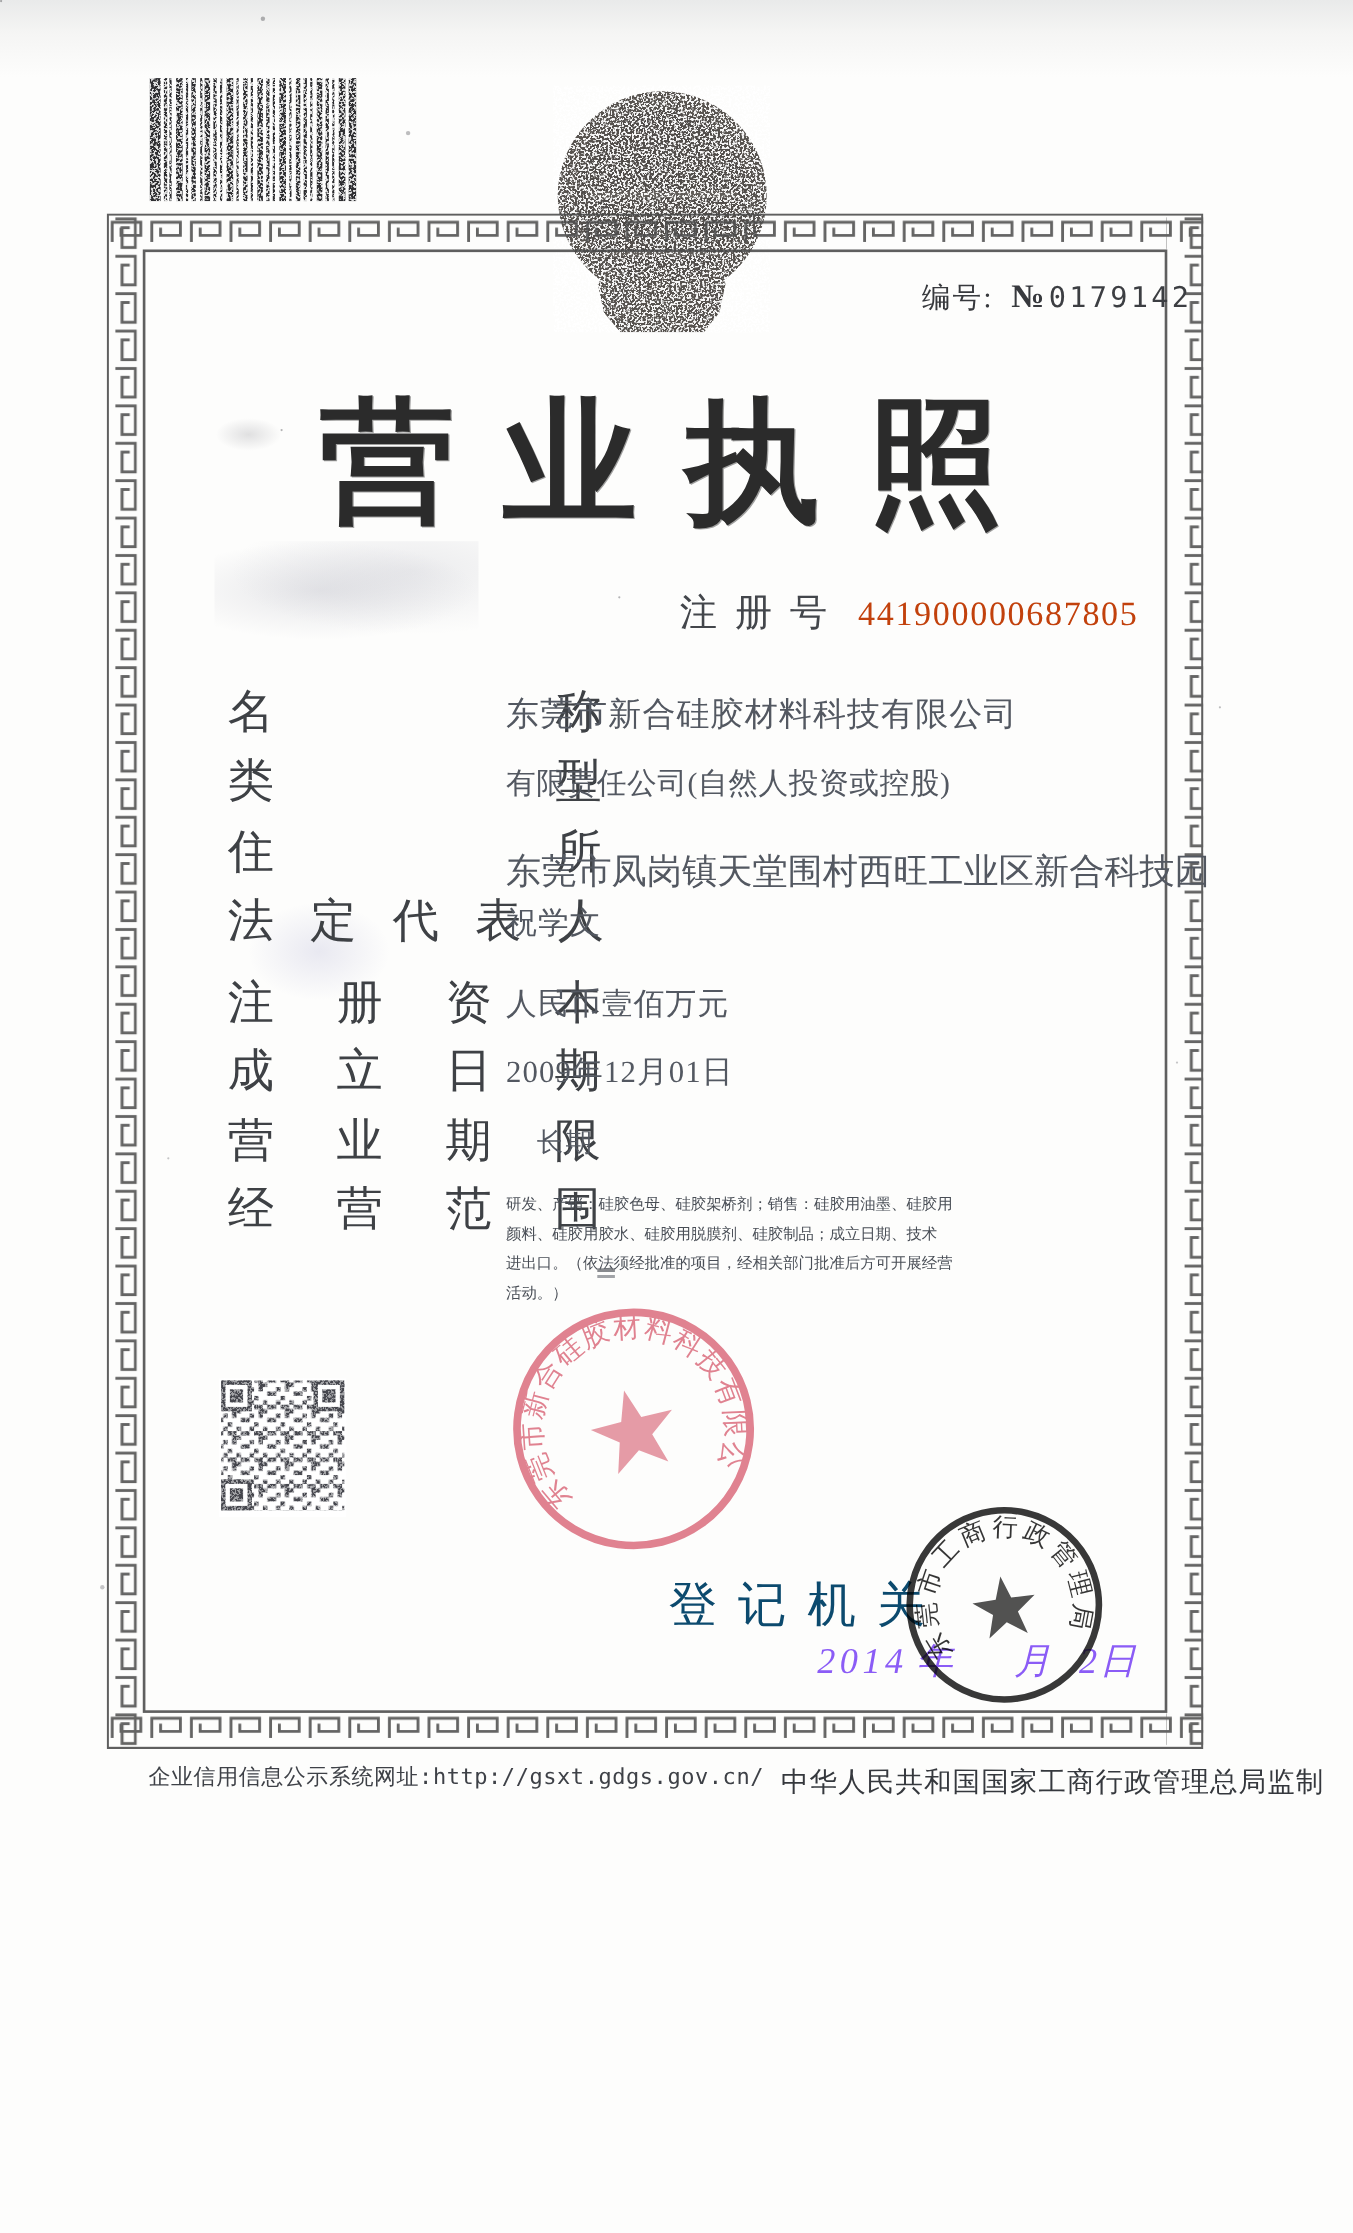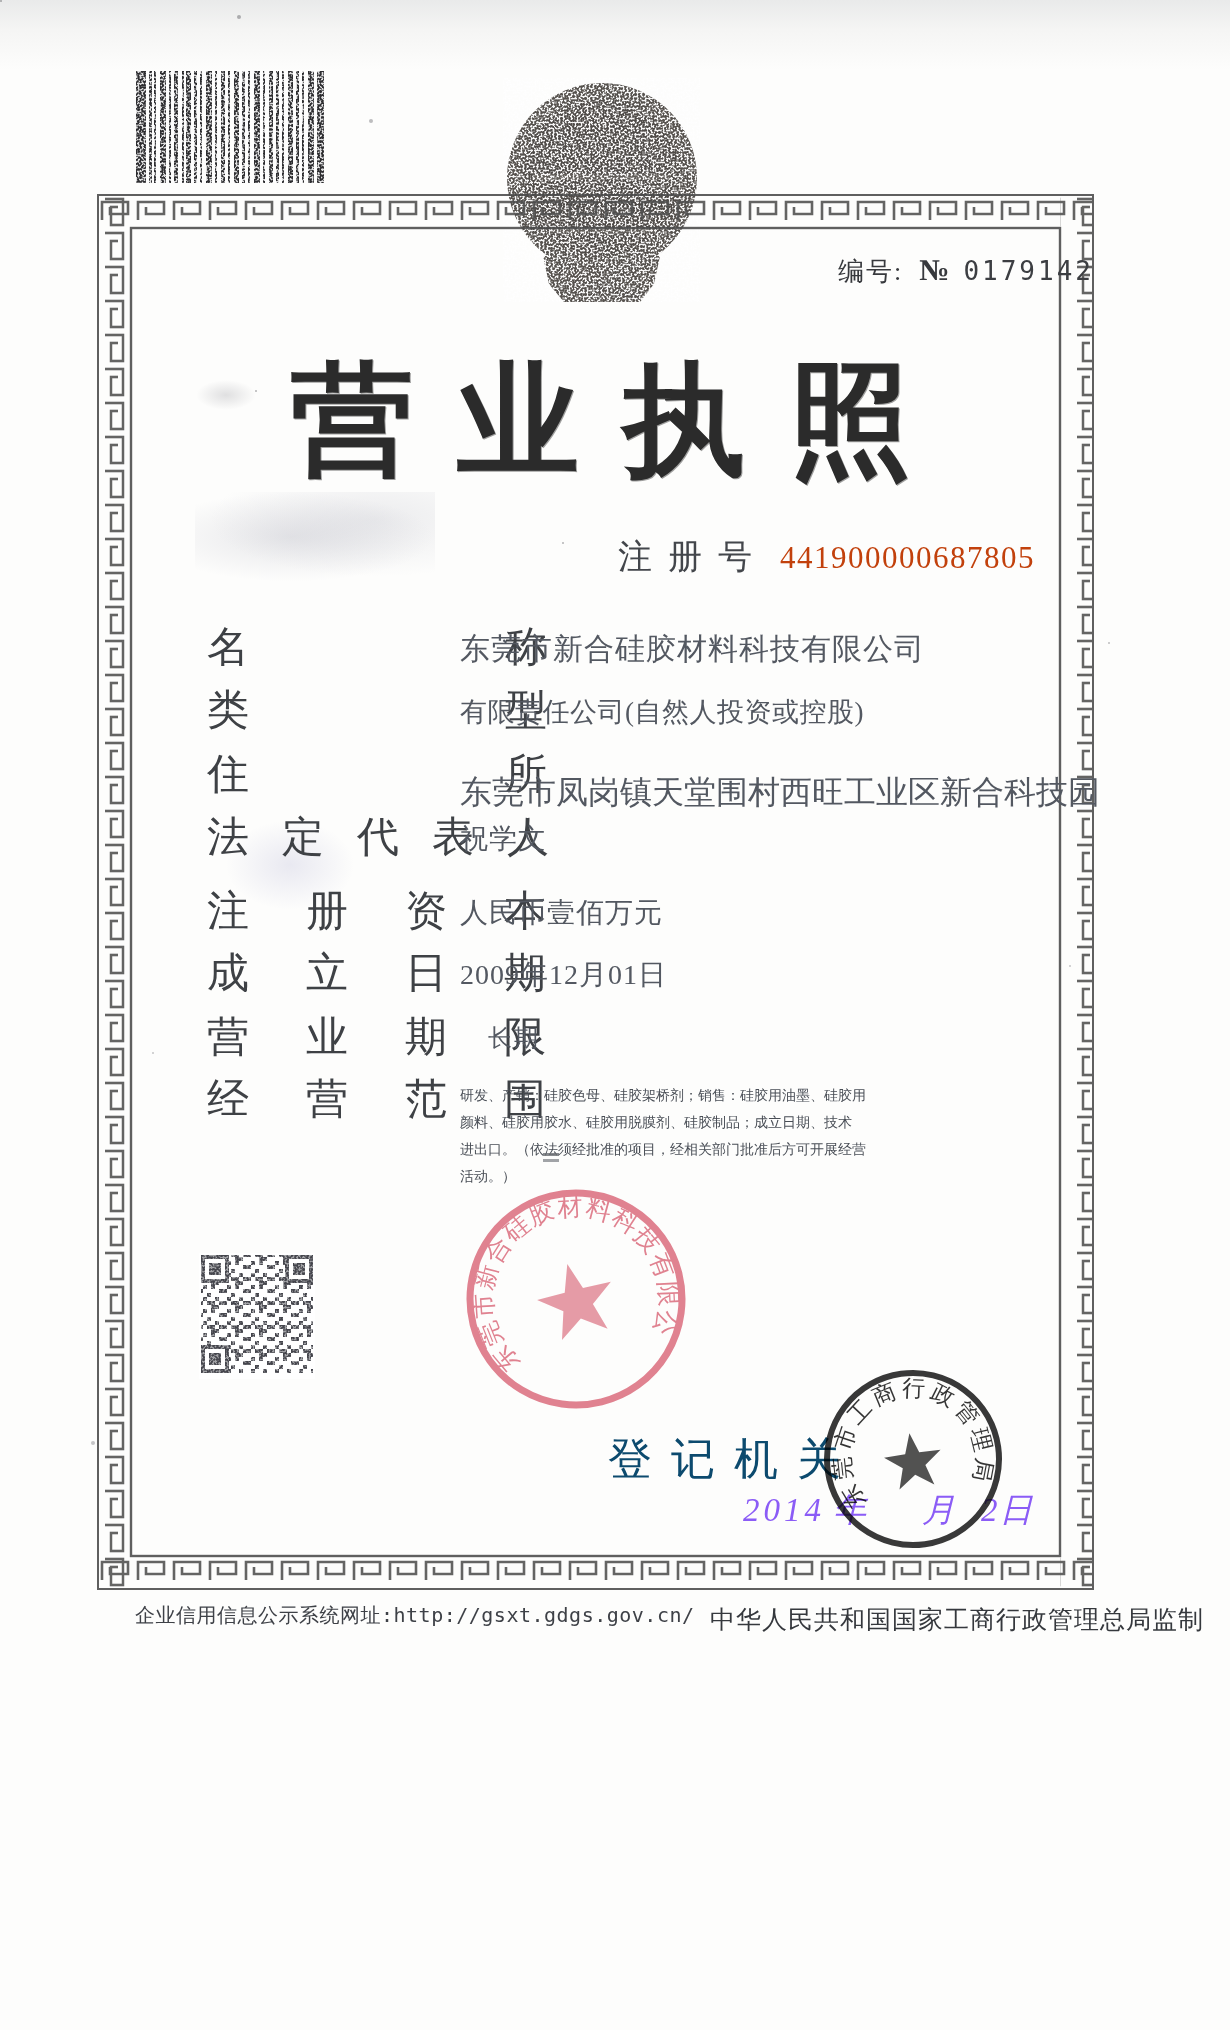--- a/index.html
+++ b/index.html
@@ -31,21 +31,21 @@
     background:linear-gradient(180deg,#6a6d72 0 3px,transparent 3px 6px,#8a8d92 6px 9px,transparent 9px);opacity:.8;}
 
   .barcode{position:absolute;left:136px;top:71px;width:188px;height:112px;}
   .emblem{position:absolute;left:503px;top:78px;width:197px;height:224px;}
   .frame{position:absolute;left:97px;top:194px;width:997px;height:1396px;opacity:.88;}
   .qr{position:absolute;left:199px;top:1253px;width:116px;height:126px;}
 
   .serial{position:absolute;left:838px;top:253px;white-space:nowrap;color:#37393d;}
   .serial .pre{font-size:26px;letter-spacing:2px;}
   .serial .no{font-size:30px;font-weight:bold;margin-left:12px;font-family:"Liberation Serif",serif;}
-  .serial .num{font-size:26px;margin-left:10px;letter-spacing:3px;font-family:"DejaVu Sans Mono",monospace;color:#3c3e42;}
+  .serial .num{font-size:26px;letter-spacing:3px;font-family:"DejaVu Sans Mono",monospace;color:#3c3e42;}
 
   .title{
     position:absolute;left:291px;top:340px;white-space:nowrap;
     font-family:"Liberation Sans",sans-serif;font-weight:900;
     font-size:122px;letter-spacing:44px;color:#2b2b2b;
     text-shadow:1px 1px 0 rgba(45,45,45,.45);
   }
 
   .regno{position:absolute;left:618px;top:534px;white-space:nowrap;color:#43464b;}
   .regno .lab{font-size:34px;letter-spacing:16px;}

